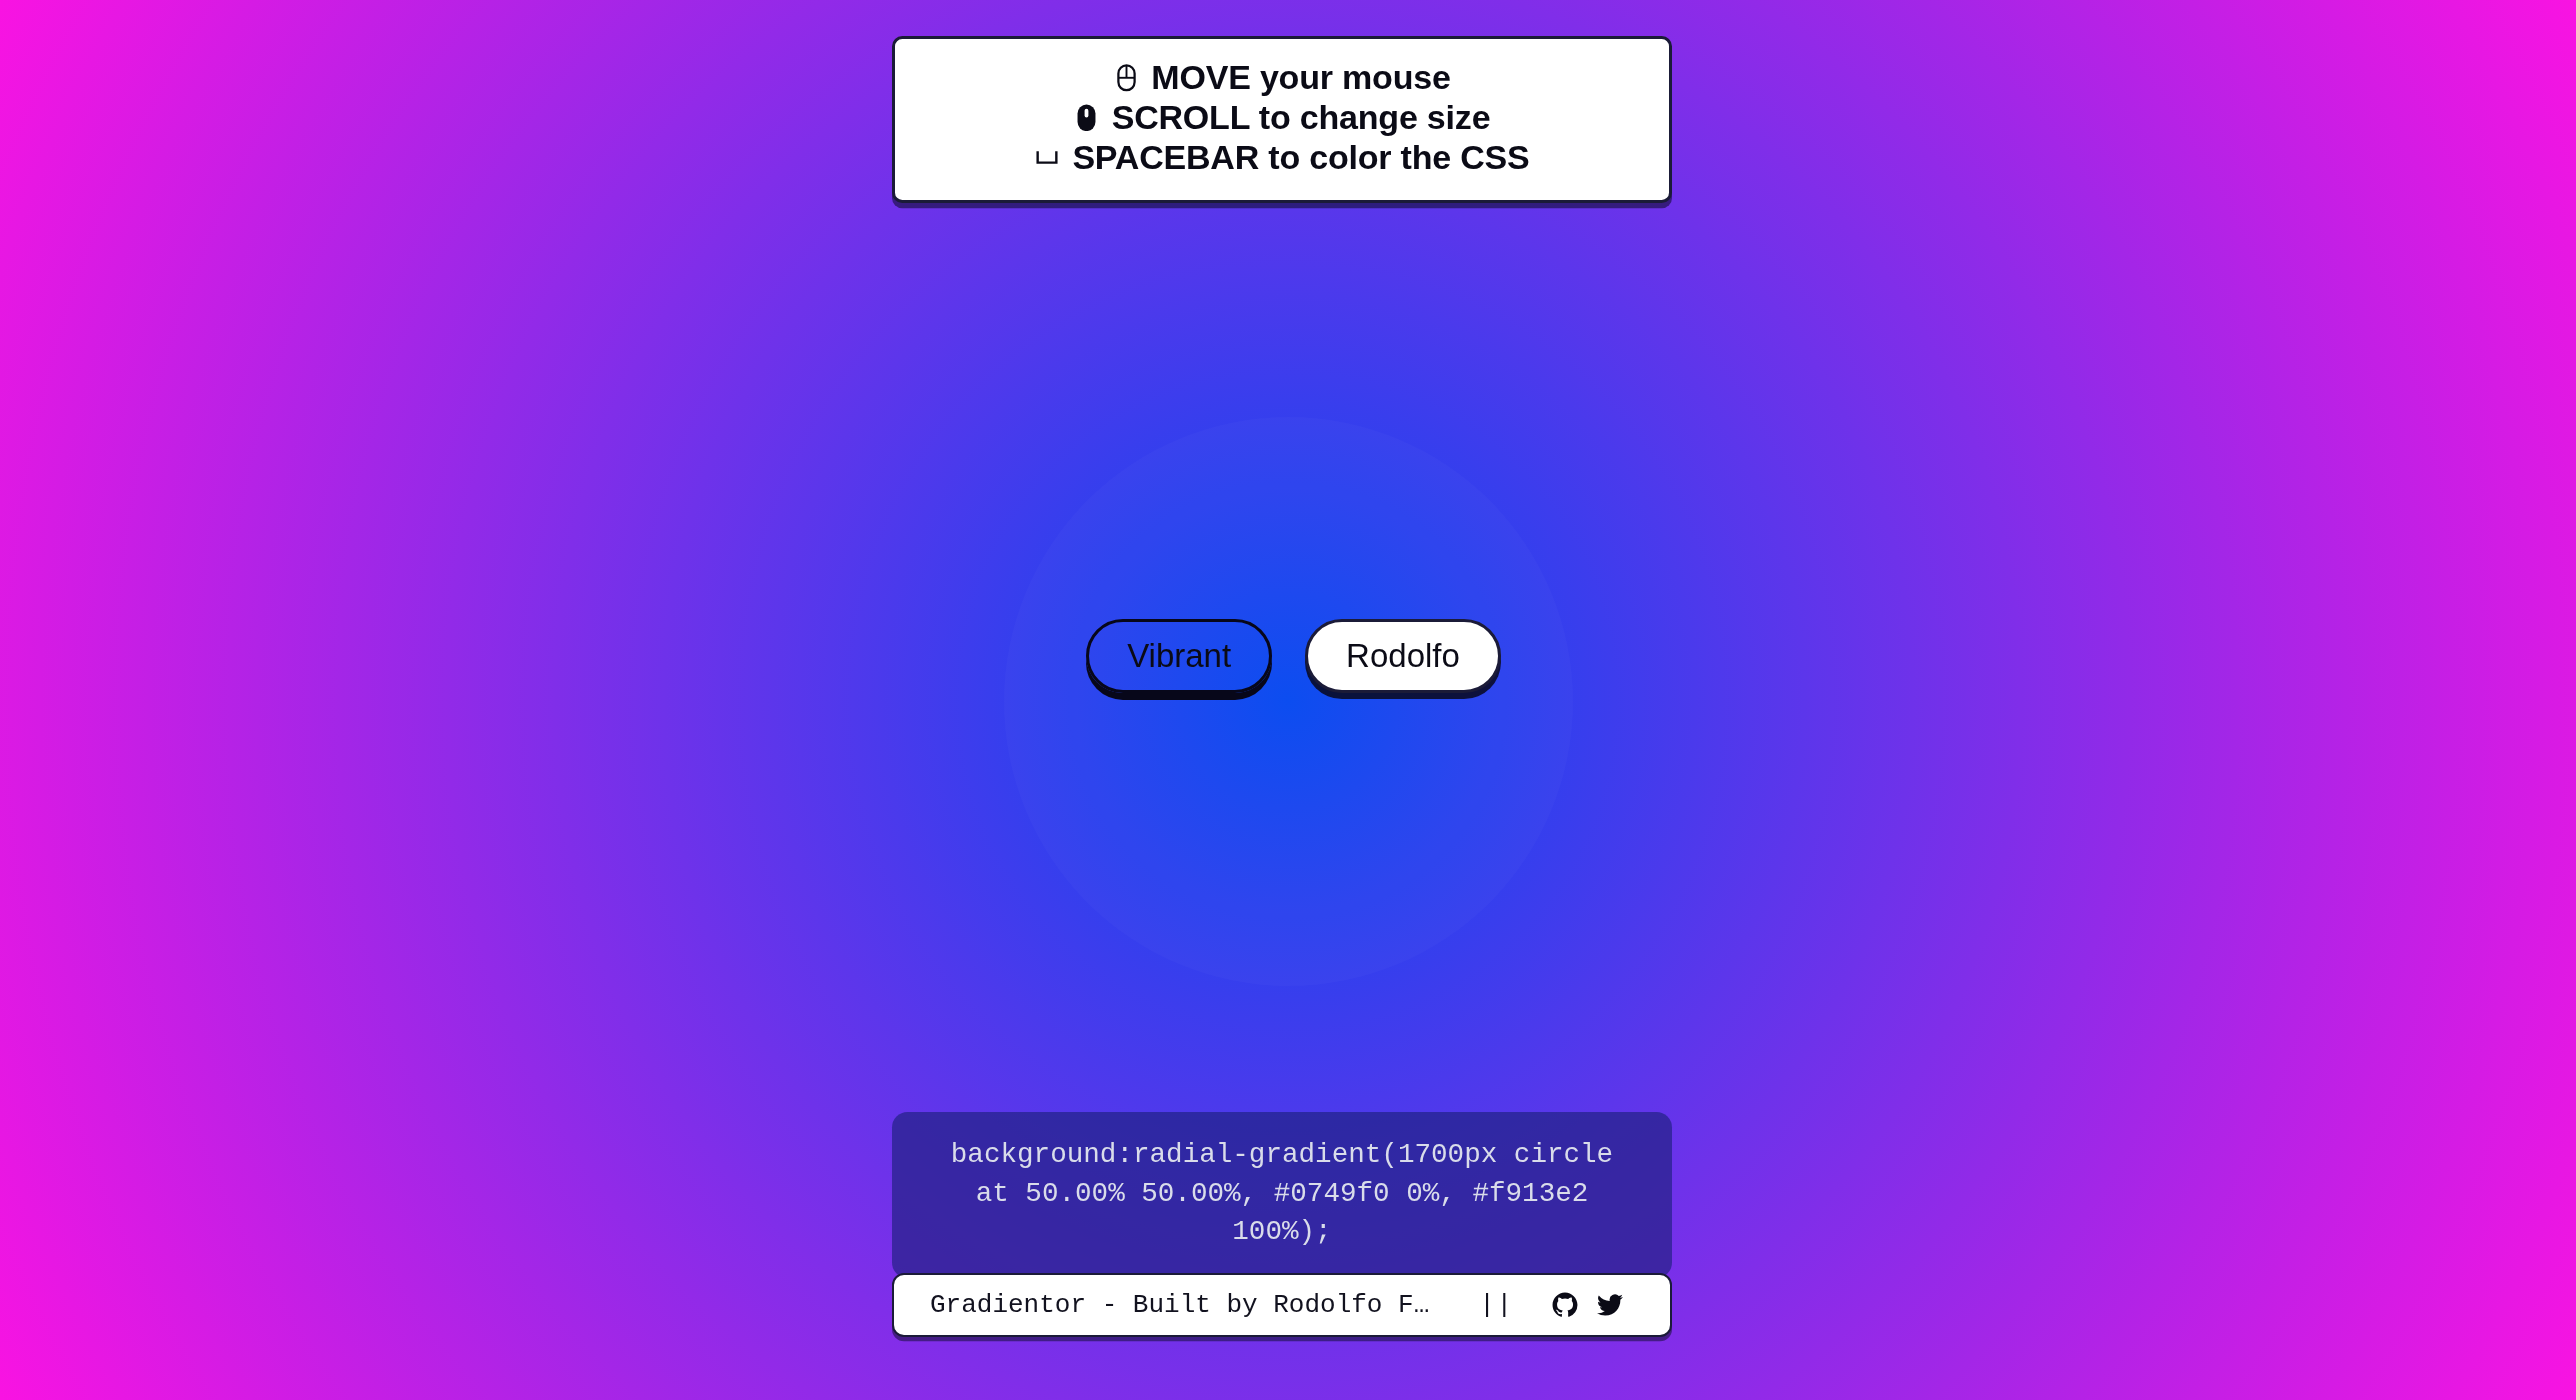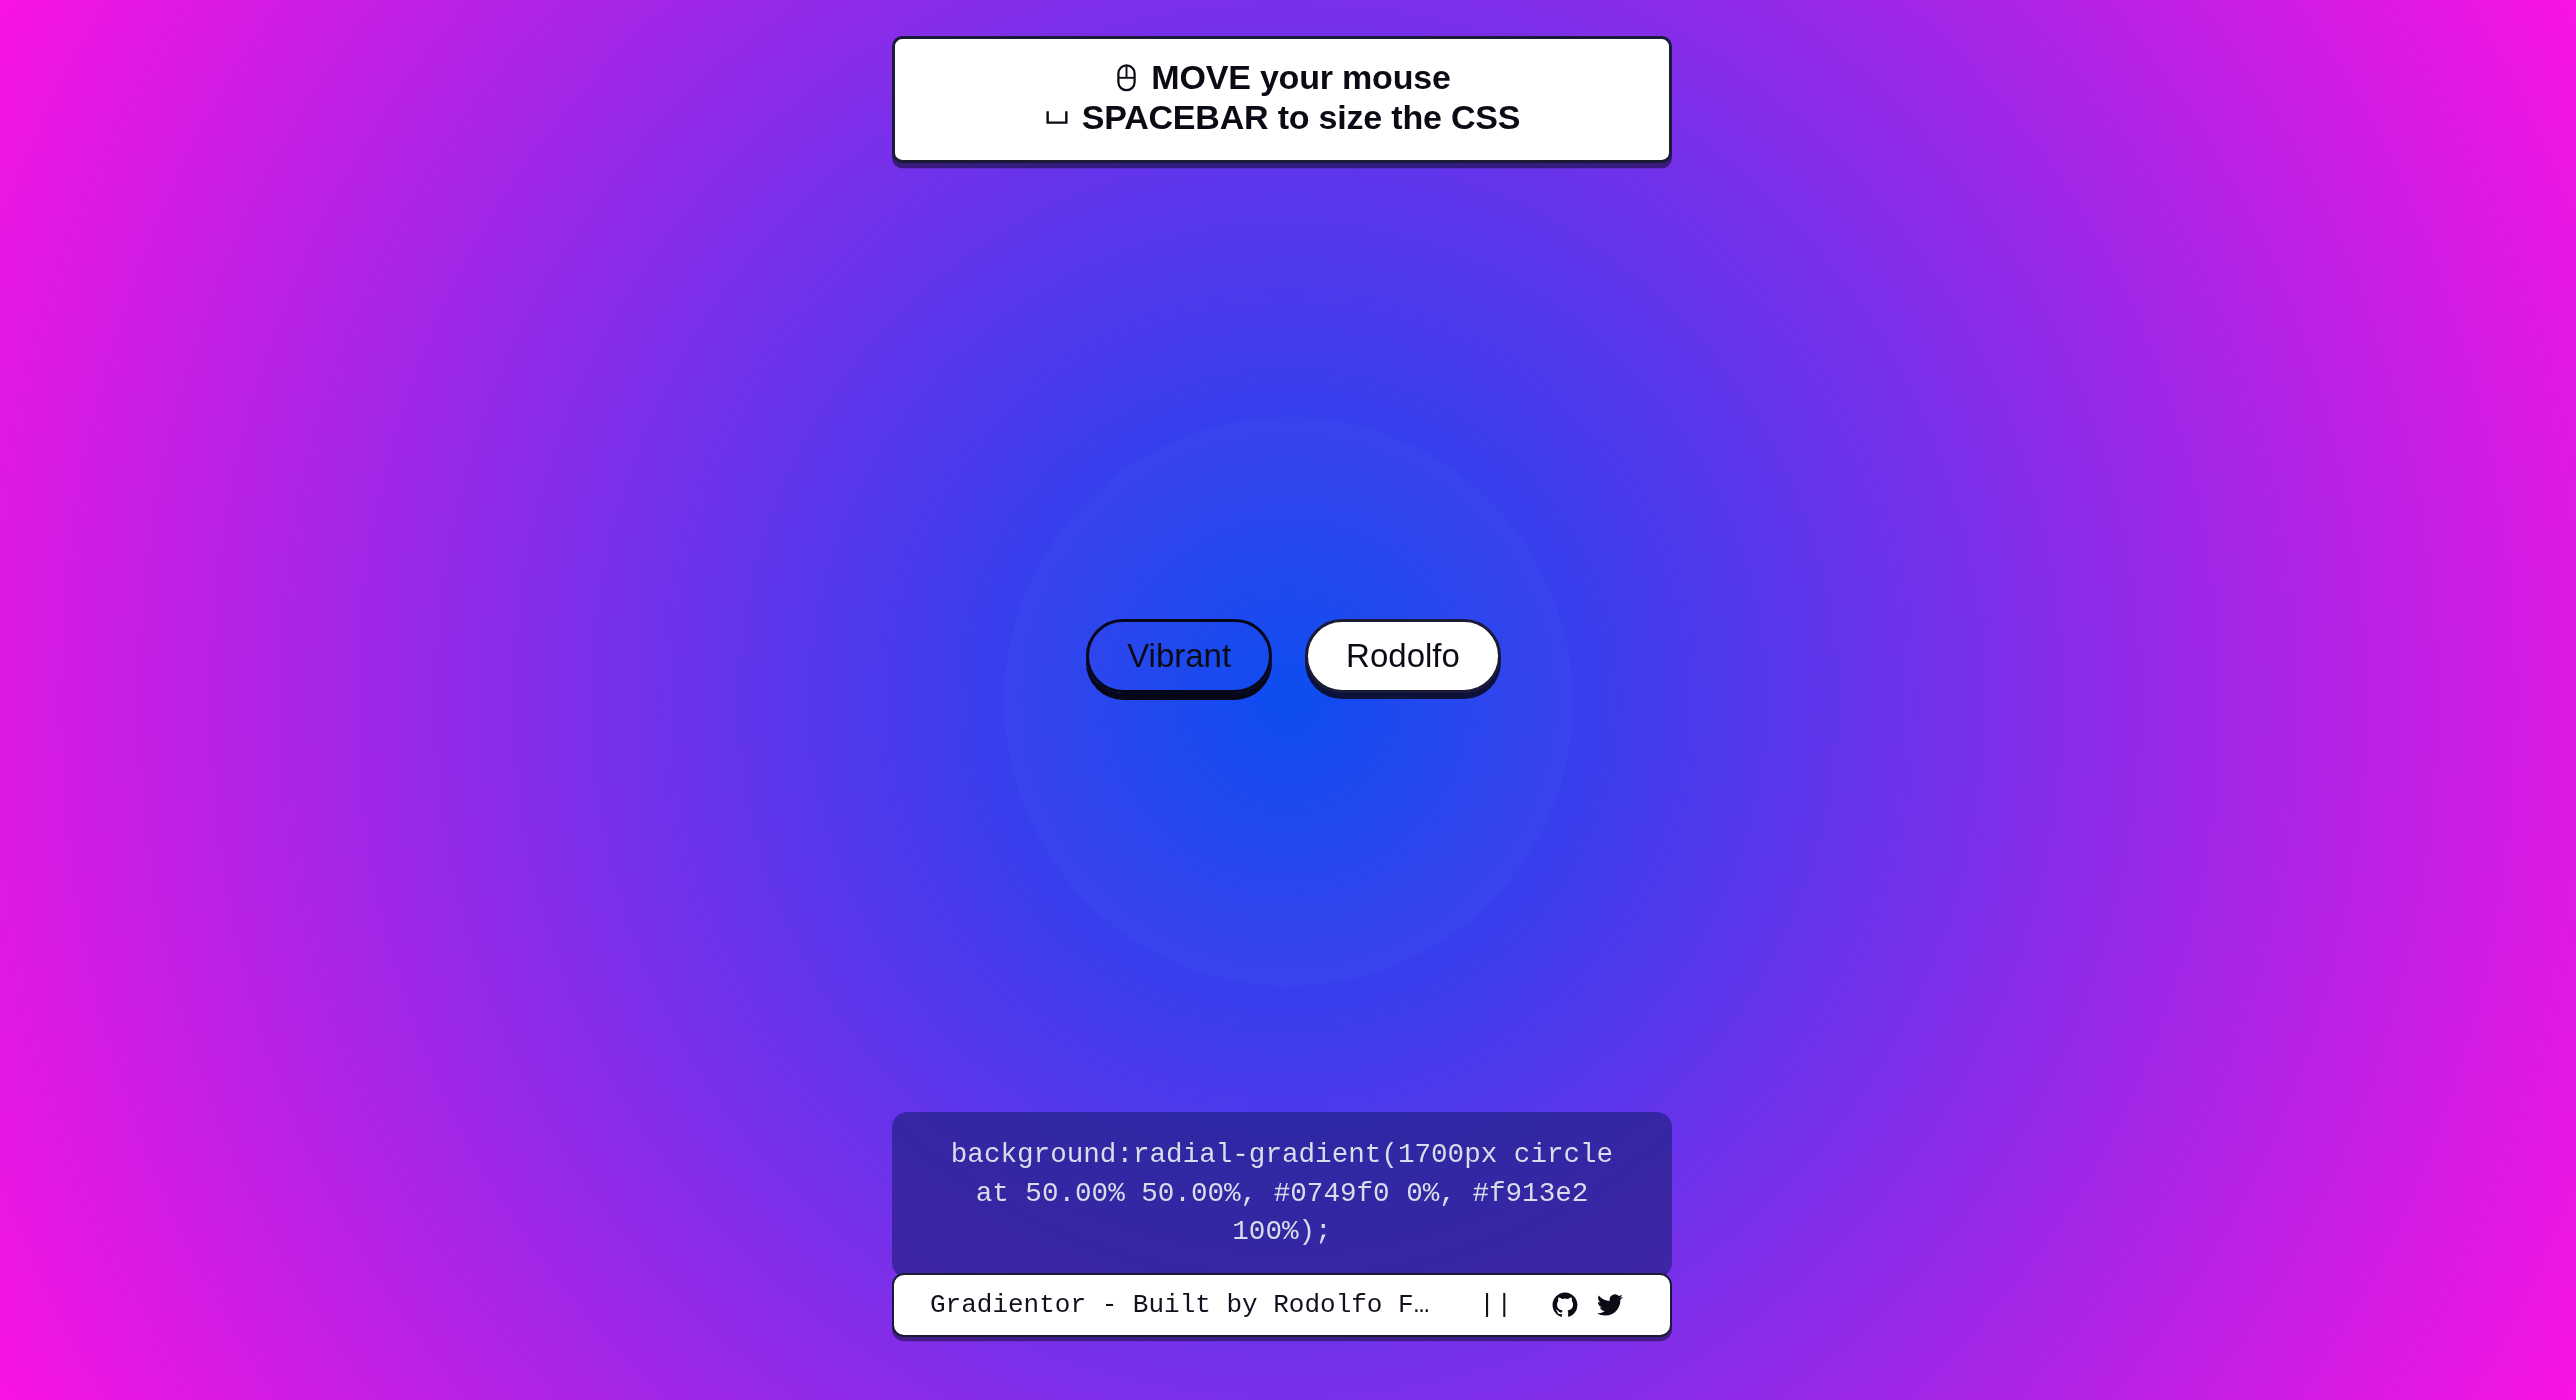--- a/index.html
+++ b/index.html
@@ -199,28 +199,37 @@
         <svg width="19" height="27.6" viewBox="0 0 22 32" fill="none" aria-hidden="true">
           <rect x="1.6" y="1.6" width="18.8" height="28.8" rx="9.4" stroke="currentColor" stroke-width="2.6"></rect>
           <line x1="1.6" y1="16" x2="20.4" y2="16" stroke="currentColor" stroke-width="2.2"></line>
           <line x1="11" y1="1.6" x2="11" y2="16" stroke="currentColor" stroke-width="2.2"></line>
         </svg>
       </span>
       <span>MOVE your mouse</span>
     </div>
 
 
+    <div class="instr-line">
+      <span class="instr-icon">
+        <svg width="19" height="27.6" viewBox="0 0 22 32" fill="none" aria-hidden="true">
+          <rect x="0.6" y="0.6" width="20.8" height="30.8" rx="10.4" fill="currentColor"></rect>
+          <rect x="8.8" y="5.6" width="4.4" height="10" rx="2.2" fill="#ffffff"></rect>
+        </svg>
+      </span>
+      <span>SCROLL to change size</span>
+    </div>
 
     <div class="instr-line">
       <span class="instr-icon">
         <svg width="24" height="17" viewBox="0 0 28 20" fill="none" aria-hidden="true">
           <path d="M3 4 V16 H25 V4" stroke="currentColor" stroke-width="2.8" stroke-linecap="square" stroke-linejoin="miter"></path>
         </svg>
       </span>
-      <span>SPACEBAR to size the CSS</span>
+      <span>SPACEBAR to color the CSS</span>
     </div>
 
   </div>
 
   <div id="palette-row">
     <button class="palette-btn is-active">Vibrant</button>
     <button class="palette-btn">Rodolfo</button>
   </div>
 
   <div id="css-box">

